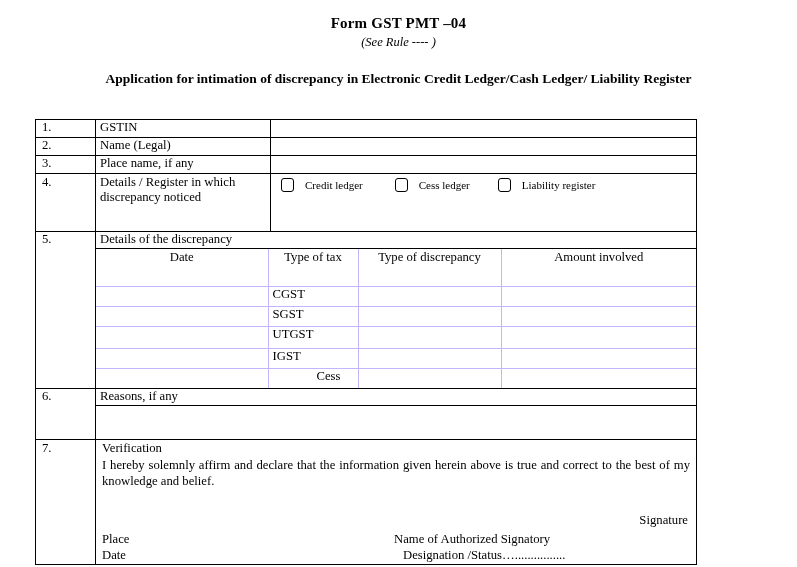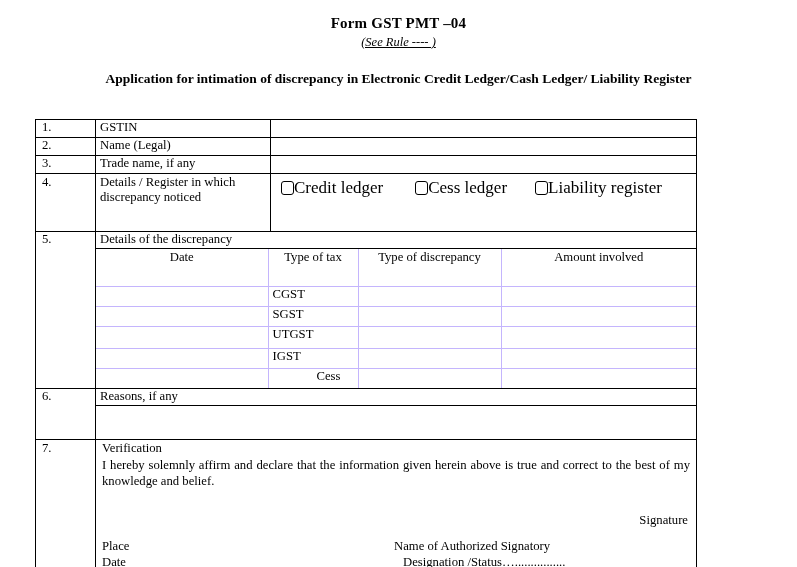--- a/index.html
+++ b/index.html
@@ -25,21 +25,20 @@
     font-size: 15px;
     font-weight: bold;
     letter-spacing: 0.2px;
     line-height: 1.2;
   }
   .see-rule {
     font-size: 12.5px;
     font-style: italic;
     margin-top: 3px;
     line-height: 1.2;
-    text-decoration: underline;
   }
   .app-title {
     font-size: 13.5px;
     font-weight: bold;
     margin-top: 21px;
     line-height: 1.25;
   }
 
   
   .form-table-wrap {
@@ -86,21 +85,21 @@
   .checkbox {
     width: 13px;
     height: 14px;
     border: 1.6px solid #000000;
     border-radius: 3px;
     display: inline-block;
     box-sizing: border-box;
     background: #ffffff;
     flex: 0 0 auto;
   }
-  .opt-text { margin-left: 0; font-size: 17px; }
+  .opt-text { margin-left: 11px; font-size: 11px; }
 
   
   .cell-nested { padding: 0 !important; border: 1px solid #000 !important; }
   .sec5-title {
     border: 0;
     border-bottom: 1px solid #000;
     padding: 0px 4px 0px 4px;
     height: 17px;
     line-height: 1.17;
     box-sizing: border-box;
@@ -143,21 +142,21 @@
   .signature-line {
     text-align: right;
     margin-top: 23px;
     padding-right: 2px;
     line-height: 1.2;
   }
   .pd-row {
     display: flex;
     line-height: 1.3;
   }
-  .pd-row.first { margin-top: 10px; }
+  .pd-row.first { margin-top: 3px; }
   .pd-left { width: 292px; flex: 0 0 auto; }
   .pd-right { flex: 1 1 auto; }
   .pd-right.indent { padding-left: 9px; }
 </style>
 </head>
 <body>
 
 <div class="header-block">
   <div class="form-title">Form GST PMT –04</div>
   <div class="see-rule">(See Rule ----  )</div>
@@ -180,21 +179,21 @@
     </tr>
 
     <tr>
       <td class="sn r-short">2.</td>
       <td class="r-short">Name (Legal)</td>
       <td class="r-short"></td>
     </tr>
 
     <tr>
       <td class="sn r-short">3.</td>
-      <td class="r-short">Trade name, if any</td>
+      <td class="r-short">Place name, if any</td>
       <td class="r-short"></td>
     </tr>
 
     <tr>
       <td class="sn cell-ledger-label">4.</td>
       <td class="cell-ledger-label">Details / Register in which discrepancy noticed</td>
       <td class="cell-ledger-label">
         <div class="ledger-options">
           <div class="opt opt-credit">
             <span class="checkbox"></span>

